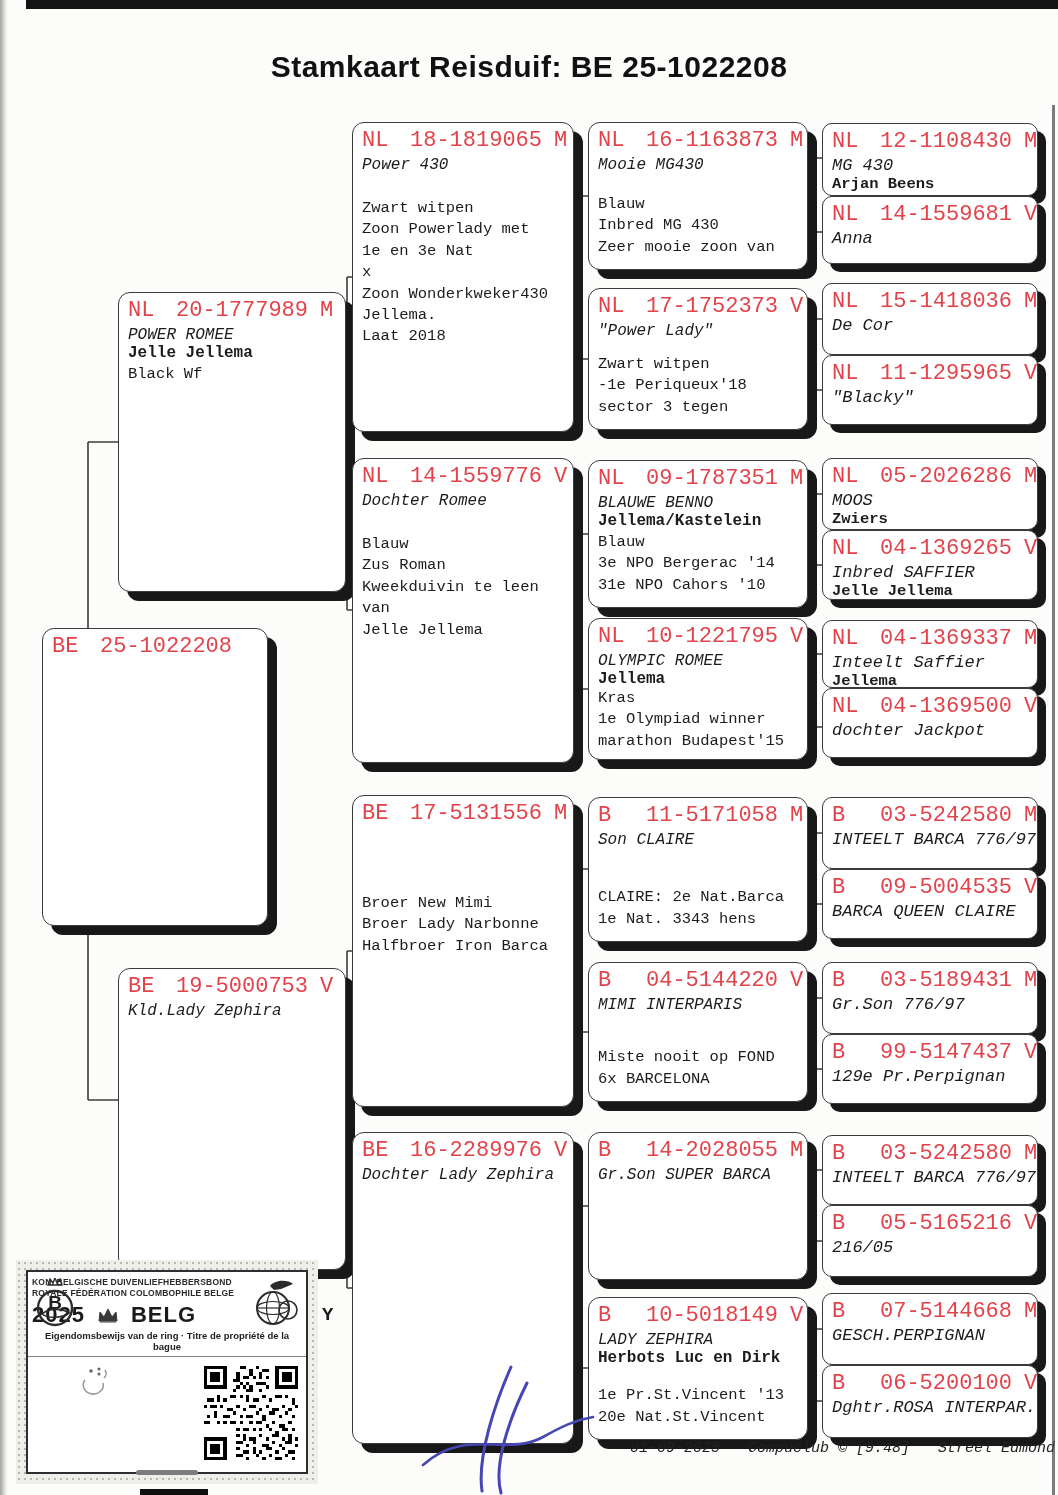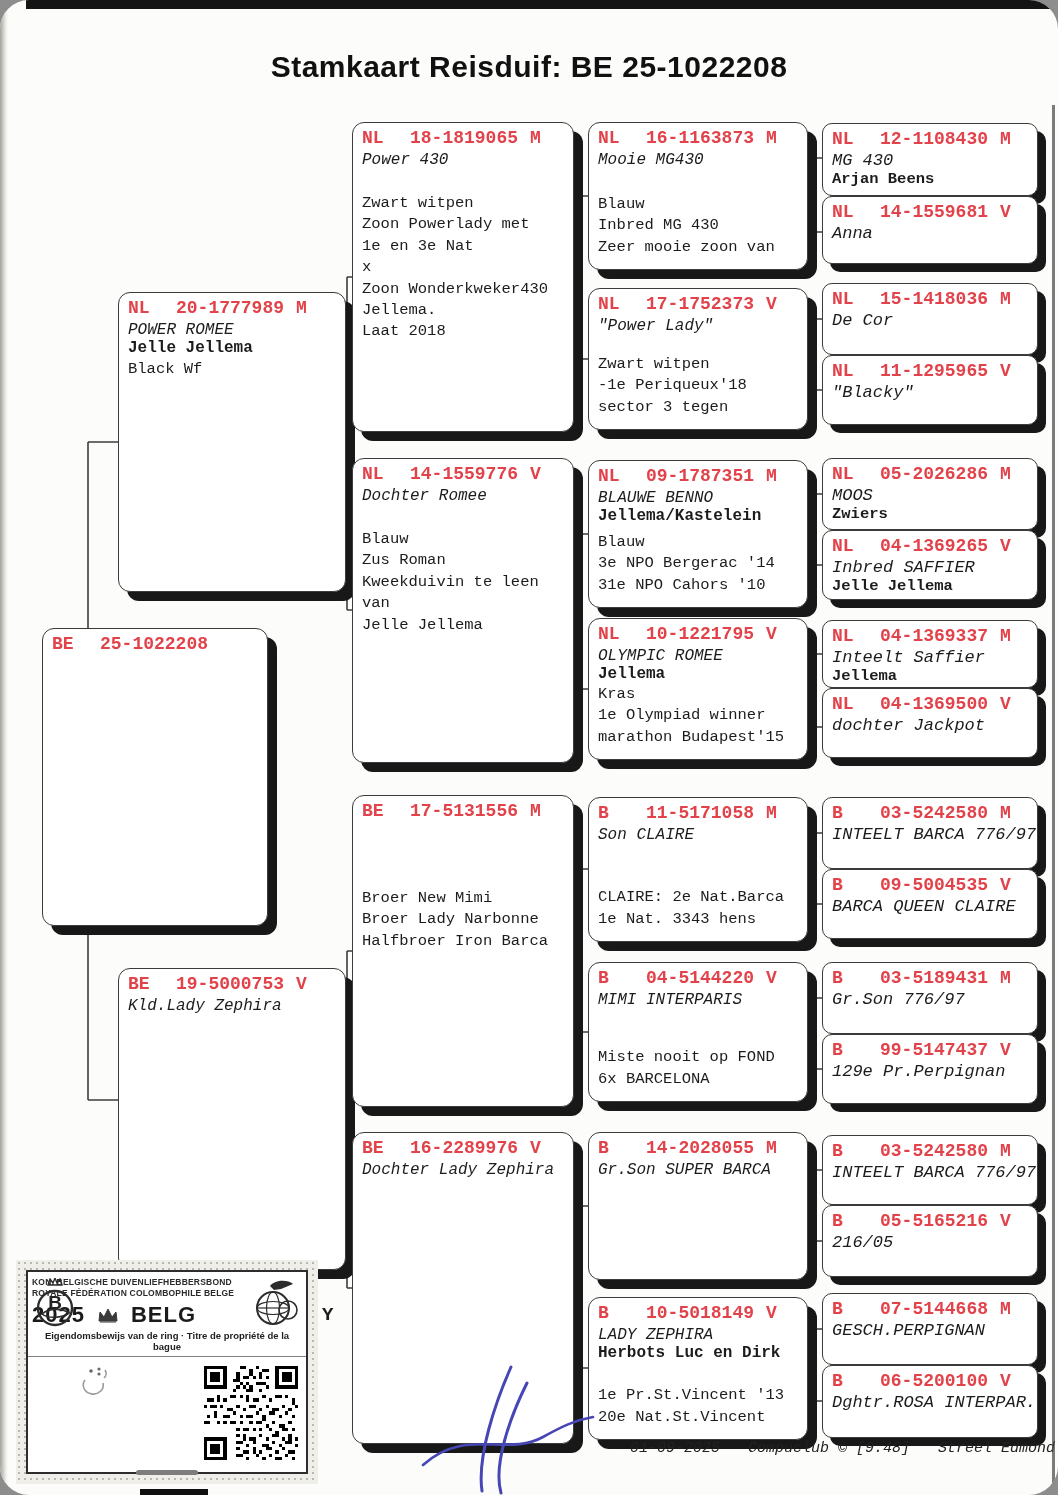--- a/index.html
+++ b/index.html
@@ -1,34 +1,34 @@
 <!DOCTYPE html>
 <html><head>
 <meta charset="utf-8">
 <style>
   html,body{margin:0;padding:0;background:#8d8d8d;}
   .page{position:relative;width:1058px;height:1495px;background:#fcfcfa;overflow:hidden;
-        font-family:"Liberation Mono",monospace;color:#1c1c1c;border-radius:29px;}
+        font-family:"Liberation Mono",monospace;color:#1c1c1c;}
   
   .scan-top{position:absolute;top:0;left:26px;width:1032px;height:9px;background:#141414;z-index:7;}
   .scan-left{position:absolute;top:0;left:0;width:8px;height:100%;
              background:linear-gradient(90deg,#a3a39e,#e7e7e2 65%,rgba(0,0,0,0));z-index:7;}
   .scan-right{position:absolute;top:105px;right:3px;width:3px;height:1390px;background:#454545;opacity:.7;z-index:7;}
   .scan-bottom{position:absolute;left:140px;bottom:0;width:68px;height:6px;background:#101010;z-index:7;}
   
   .title{position:absolute;top:50px;left:0;width:100%;text-align:center;
          font-family:"Liberation Sans",sans-serif;font-size:30px;font-weight:600;letter-spacing:.5px;color:#111;}
   
   .connectors{position:absolute;left:0;top:0;z-index:1;pointer-events:none;}
   
   .box{position:absolute;background:#fff;border:1.6px solid #3b3b3b;border-radius:12px;
        box-shadow:9px 9px 0 #181818;z-index:2;padding:5px 9px;box-sizing:border-box;}
   .box.small{border-radius:10px;box-shadow:8px 8px 0 #181818;}
   .box.col4{display:flex;flex-direction:column;}
-  .ring-row{display:flex;align-items:center;color:#e2434b;font-weight:bold;font-size:18px;white-space:pre;}
+  .ring-row{display:flex;align-items:center;color:#e2434b;font-weight:normal;font-size:22px;white-space:pre;}
   .ring-row .cc{width:48px;flex:0 0 48px;}
   .ring-row .sx{margin-left:12px;}
   .bname{font-weight:normal;font-style:italic;font-size:16px;margin-top:3px;white-space:pre;}
   .bowner{font-weight:bold;font-size:16px;white-space:pre;}
   .bbody{font-size:15.5px;line-height:1.38;white-space:pre-line;margin-top:2px;}
   .col3 .bbody{margin-top:24px;}
   .col4 .bbody{margin-top:auto;padding-bottom:6px;}
   .small .bname{font-size:17px;margin-top:2px;}
   .small .bowner{font-size:15.5px;}
   

